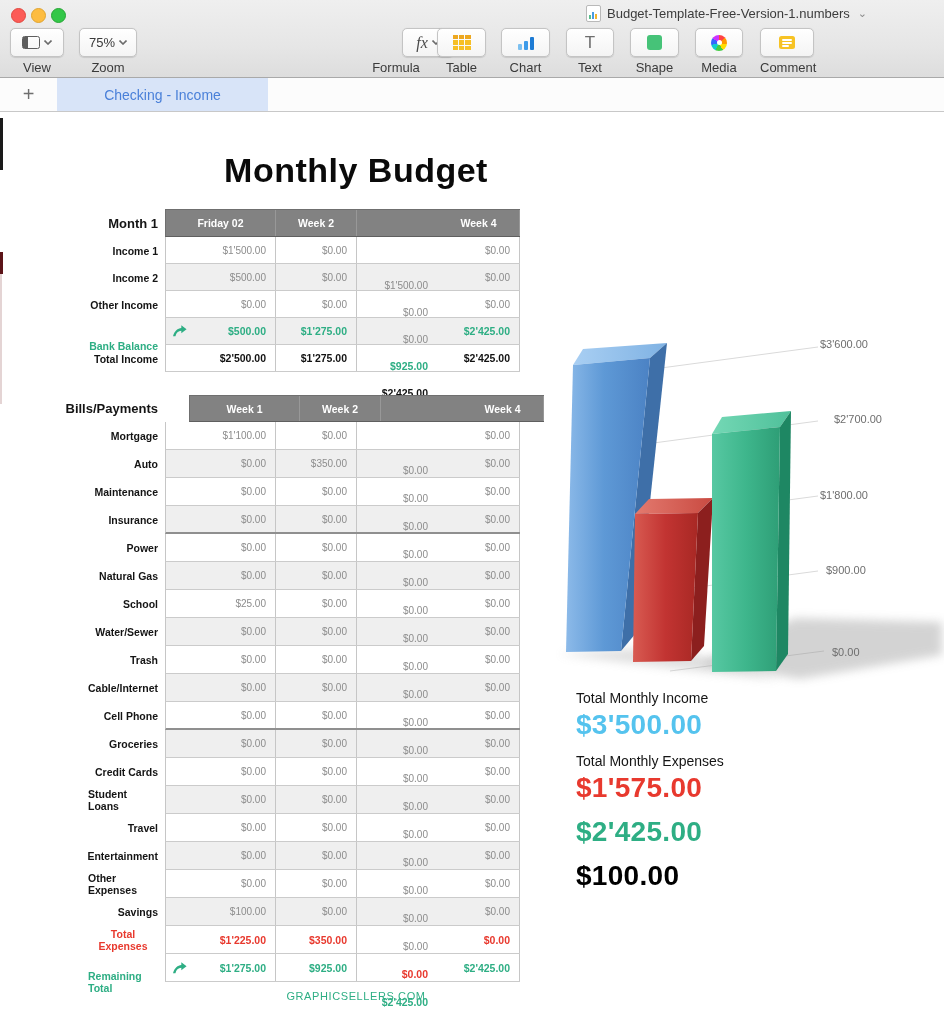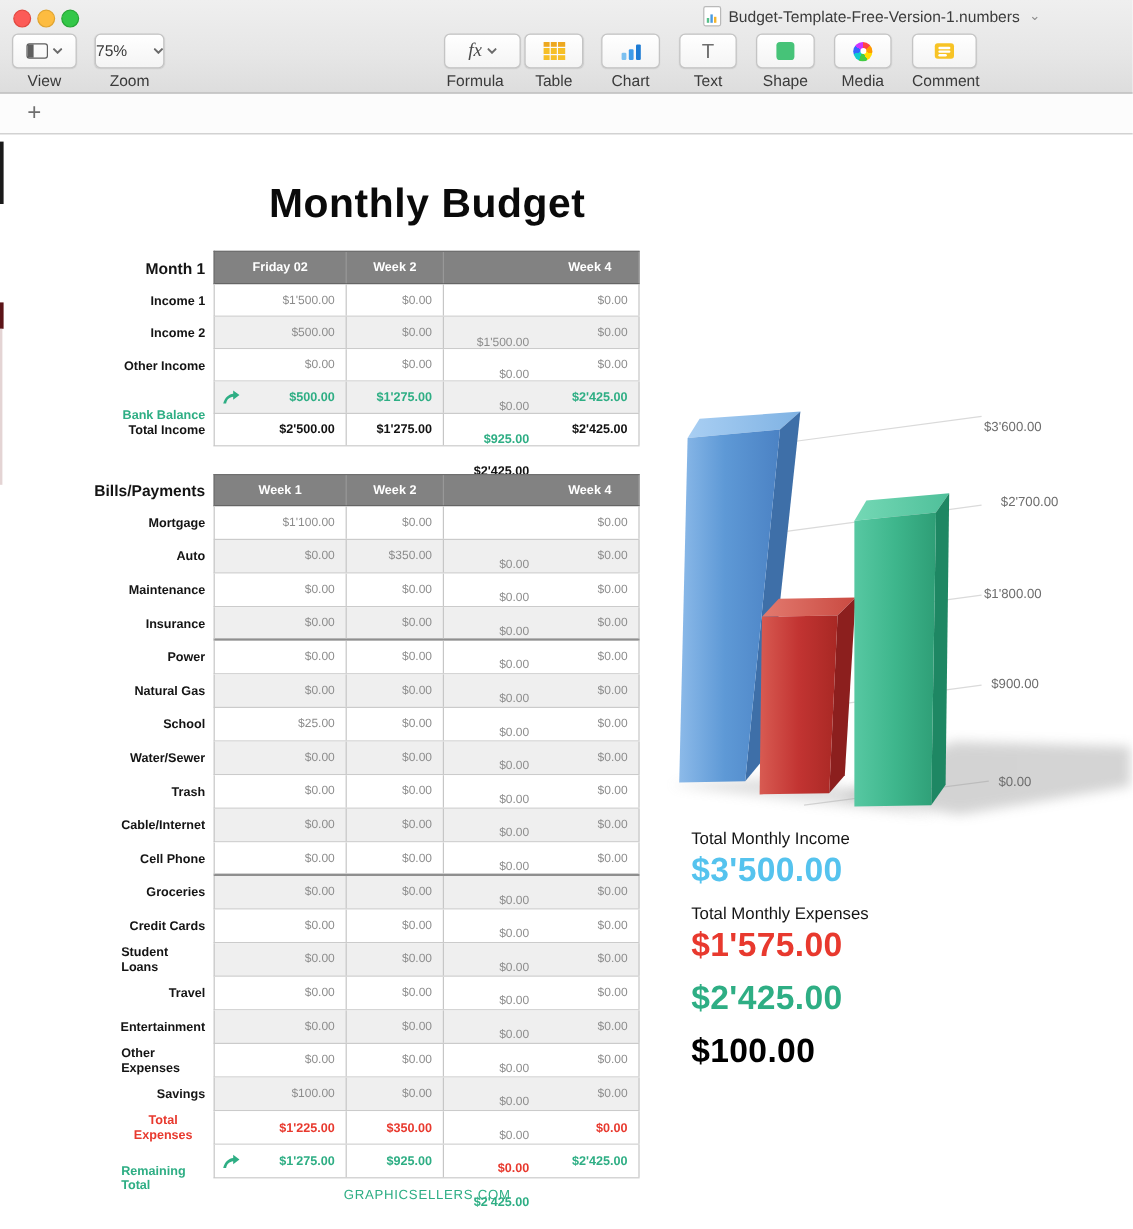--- a/index.html
+++ b/index.html
@@ -59,26 +59,26 @@
   .add-tab{position:absolute;left:0;top:0;width:57px;height:33px;display:flex;align-items:center;
            justify-content:center;font-size:20px;font-weight:300;color:#6F6F6F;}
   .tab-active{position:absolute;left:57px;top:0;width:211px;height:33px;background:#D8E4F8;
               display:flex;align-items:center;justify-content:center;font-size:14px;color:#4A80D9;}
   
   .canvas{position:absolute;left:0;top:112px;width:944px;height:912px;background:#FFF;}
   .edge{position:absolute;left:0;}
   .sheet-title{position:absolute;left:180px;top:151px;width:352px;text-align:center;
                font-size:34px;font-weight:bold;color:#0A0A0A;letter-spacing:0.5px;}
   
-  .btable{position:absolute;left:101px;}
+  .btable{position:absolute;left:88px;}
   .trow{display:flex;}
   .income .trow{height:27px;}
   .bills .trow{height:28px;}
   .income .trow.header{height:28px;}
-  .bills .trow.header{height:27px;}
+  .bills .trow.header{height:27px;gap:24px;}
   .rlabel{width:77px;box-sizing:border-box;display:flex;align-items:center;justify-content:flex-end;
           padding-right:7px;font-size:10.5px;font-weight:bold;color:#141414;}
   .rlabel.corner{font-size:13px;}
   .cells{display:flex;border-left:1px solid #C6C6C6;border-bottom:1px solid #CBCBCB;background:#FFF;}
   .cell{box-sizing:border-box;display:flex;align-items:center;justify-content:flex-end;
         padding-right:9px;font-size:10px;color:#8C8C8C;border-right:1px solid #C6C6C6;position:relative;}
   .c0{width:110px;}.c1{width:81px;}.c2{width:81px;margin-top:48px;}.c3{width:82px;}
   .trow.header .cells{background:#828282;border-left:1px solid #6F6F6F;border-top:1px solid #6F6F6F;
                       border-bottom:1px solid #5F5F5F;}
   .trow.header .cell{color:#FFF;font-weight:bold;font-size:10.5px;justify-content:center;
@@ -90,21 +90,21 @@
   .trow.style-bank .cell,.trow.style-remaining .cell{color:#2EAE84;font-weight:bold;font-size:10.5px;}
   .trow.style-expense_total .rlabel{color:#E8392E;text-align:center;}
   .trow.style-expense_total .cell{color:#E8392E;font-weight:bold;font-size:10.5px;}
   .trow.style-remaining .cells{background:#FFF;}
   .cell svg.arrow{position:absolute;left:6px;top:50%;transform:translateY(-50%);
                   width:16px;height:14px;fill:#2EAE84;}
   
   .chart{position:absolute;left:550px;top:330px;width:394px;height:395px;}
   .chart svg{position:absolute;left:0;top:0;}
   .tick{position:absolute;font-size:11px;color:#6E6E6E;white-space:nowrap;}
-  .t0{left:270px;top:20px;}
+  .t0{left:270px;top:8px;}
   .t1{left:284px;top:83px;}
   .t2{left:270px;top:159px;}
   .t3{left:276px;top:234px;}
   .t4{left:282px;top:316px;}
   
   .summary{position:absolute;left:576px;top:690px;width:330px;}
   .sum-item{margin-bottom:12px;}
   .sum-label{font-size:14px;color:#151515;margin-bottom:3px;}
   .sum-value{font-size:28px;font-weight:bold;letter-spacing:0.3px;}
   .sv0{color:#55C3EE;}
@@ -137,31 +137,31 @@
     <div class="tbtn" style="width:54px;">
       <span class="view-glyph"></span>
       <svg class="chev" viewBox="0 0 8 5">
           <polyline points="0.5,0.5 4,4 7.5,0.5"></polyline>
         </svg>
     </div>
     <div class="tbtn-label">View</div>
   </div>
 
   <div class="tbtn-wrap" style="left:79px;width:58px;">
-    <div class="tbtn" style="width:58px;justify-content:space-between;">
+    <div class="tbtn" style="width:58px;">
       <span class="zoomtxt">75%</span>
       <svg class="chev" viewBox="0 0 8 5">
           <polyline points="0.5,0.5 4,4 7.5,0.5"></polyline>
         </svg>
     </div>
     <div class="tbtn-label">Zoom</div>
   </div>
 
   <div class="tbtn-wrap" style="left:370px;width:52px;">
-    <div class="tbtn" style="width:64px;">
+    <div class="tbtn" style="width:52px;margin-left:32px;">
       <span class="fx">fx</span>
       <svg class="chev" viewBox="0 0 8 5">
           <polyline points="0.5,0.5 4,4 7.5,0.5"></polyline>
         </svg>
     </div>
     <div class="tbtn-label">Formula</div>
   </div>
 
   <div class="tbtn-wrap" style="left:437px;width:49px;">
     <div class="tbtn" style="width:49px;">
@@ -219,20 +219,21 @@
           <i></i>
           <i></i>
         </span>
     </div>
     <div class="tbtn-label">Comment</div>
   </div>
 </div>
 
 <div class="tabbar">
   <div class="add-tab">+</div>
+  <div class="tab-active">Checking - Income</div>
 </div>
 
 <div class="canvas">
   <div class="edge" style="top:6px;width:3px;height:52px;background:#1A1A1A;"></div>
   <div class="edge" style="top:140px;width:3px;height:22px;background:#5C1418;"></div>
   <div class="edge" style="top:162px;width:2px;height:130px;background:#E4D4D4;"></div>
 </div>
 
 <div class="sheet-title">Monthly Budget</div>
 

